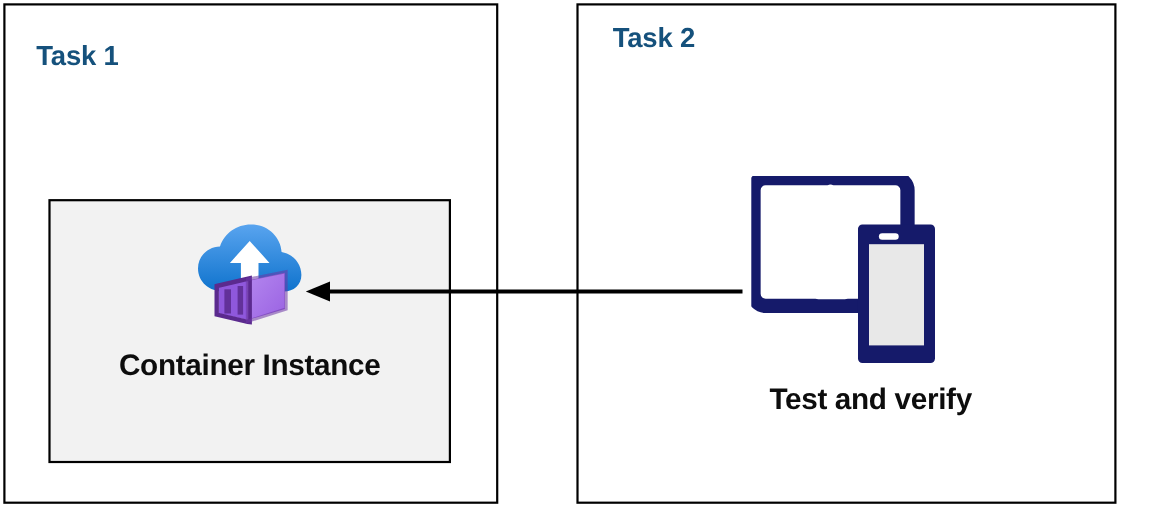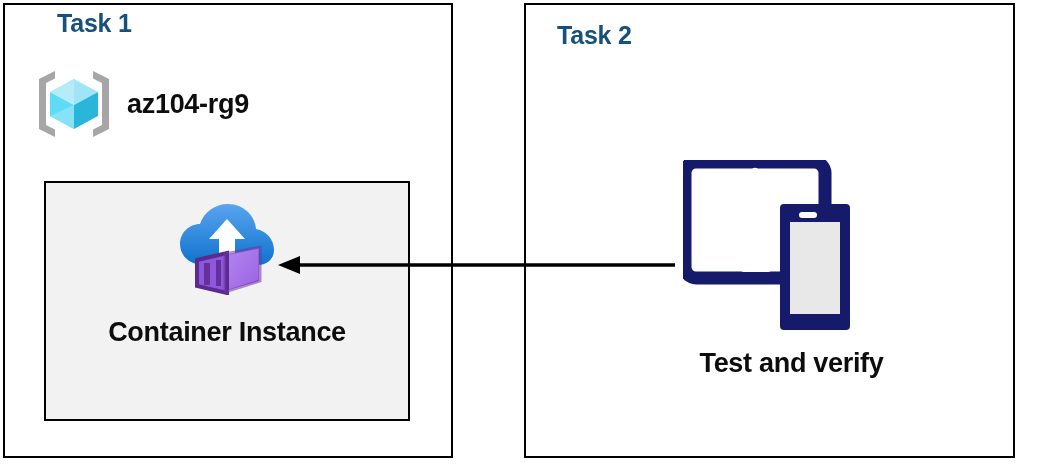--- a/index.html
+++ b/index.html
@@ -37,21 +37,21 @@
     padding-left: 43px;
   }
   .panel-title {
     position: absolute;
     font-size: 25px;
     font-weight: bold;
     color: #15517c;
     letter-spacing: -0.2px;
     white-space: nowrap;
   }
-  #title-task1 { left: 28px; top: 4px; margin-left: 24px; }
+  #title-task1 { left: 28px; top: 32px; }
   #title-task2 { left: 31px; top: 16px; }
 
   
   #rg-row {
     position: absolute;
     left: 30px;
     top: 62px;
     display: flex;
     align-items: center;
     gap: 14px;
@@ -123,40 +123,20 @@
 </style>
 </head>
 <body>
 
 <div id="canvas">
 
   
   <div class="panel" id="panel-task1">
     <div class="panel-title" id="title-task1">Task 1</div>
 
-    <div id="rg-row">
-      <span>
-        <svg id="rg-icon" viewBox="0 0 78 74" xmlns="http://www.w3.org/2000/svg">
-
-          <path d="M20 4 L4 12 L4 62 L20 70 L20 62.5 L11 58 L11 16 L20 11.5 Z" fill="#a6a6a6"></path>
-
-          <path d="M58 4 L74 12 L74 62 L58 70 L58 62.5 L67 58 L67 16 L58 11.5 Z" fill="#a6a6a6"></path>
-
-          <path d="M39 12 L63 25 L39 38 L15 25 Z" fill="#9fe5f7"></path>
-
-          <path d="M15 25 L39 38 L39 62 L15 49 Z" fill="#5fdcf5"></path>
-
-          <path d="M63 25 L63 49 L39 62 L39 38 Z" fill="#2ab6da"></path>
-
-          <path d="M39 12 L39 38 L15 25 Z" fill="#b6ecf9"></path>
-          <path d="M15 49 L39 38 L39 62 Z" fill="#86e2f7"></path>
-        </svg>
-      </span>
-      <span id="rg-label">az104-rg9</span>
-    </div>
 
     <div id="ci-box">
       <span>
         <svg id="ci-icon" viewBox="0 0 100 92" xmlns="http://www.w3.org/2000/svg">
           <defs>
             <linearGradient id="cloudGrad" x1="0" y1="0" x2="0" y2="1">
               <stop offset="0%" stop-color="#59a4ef"></stop>
               <stop offset="100%" stop-color="#0f73cd"></stop>
             </linearGradient>
             <linearGradient id="boxGrad" x1="0" y1="0" x2="1" y2="1">

